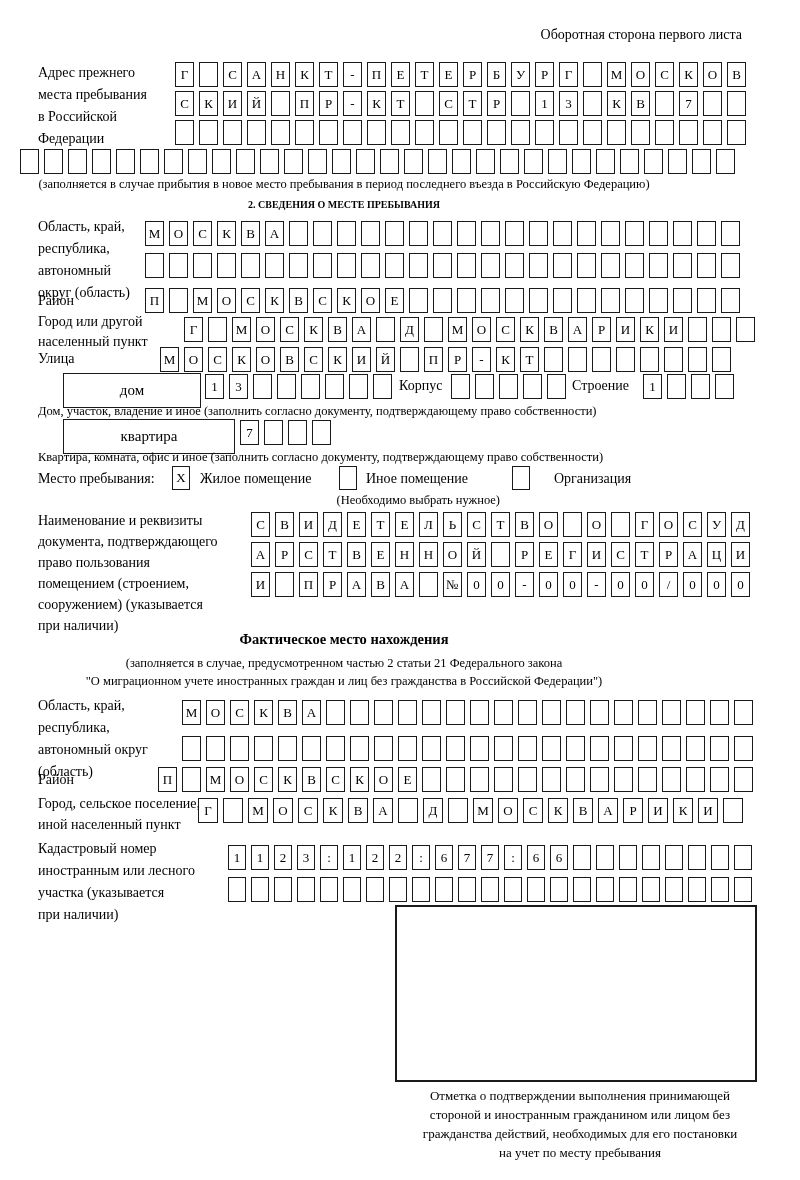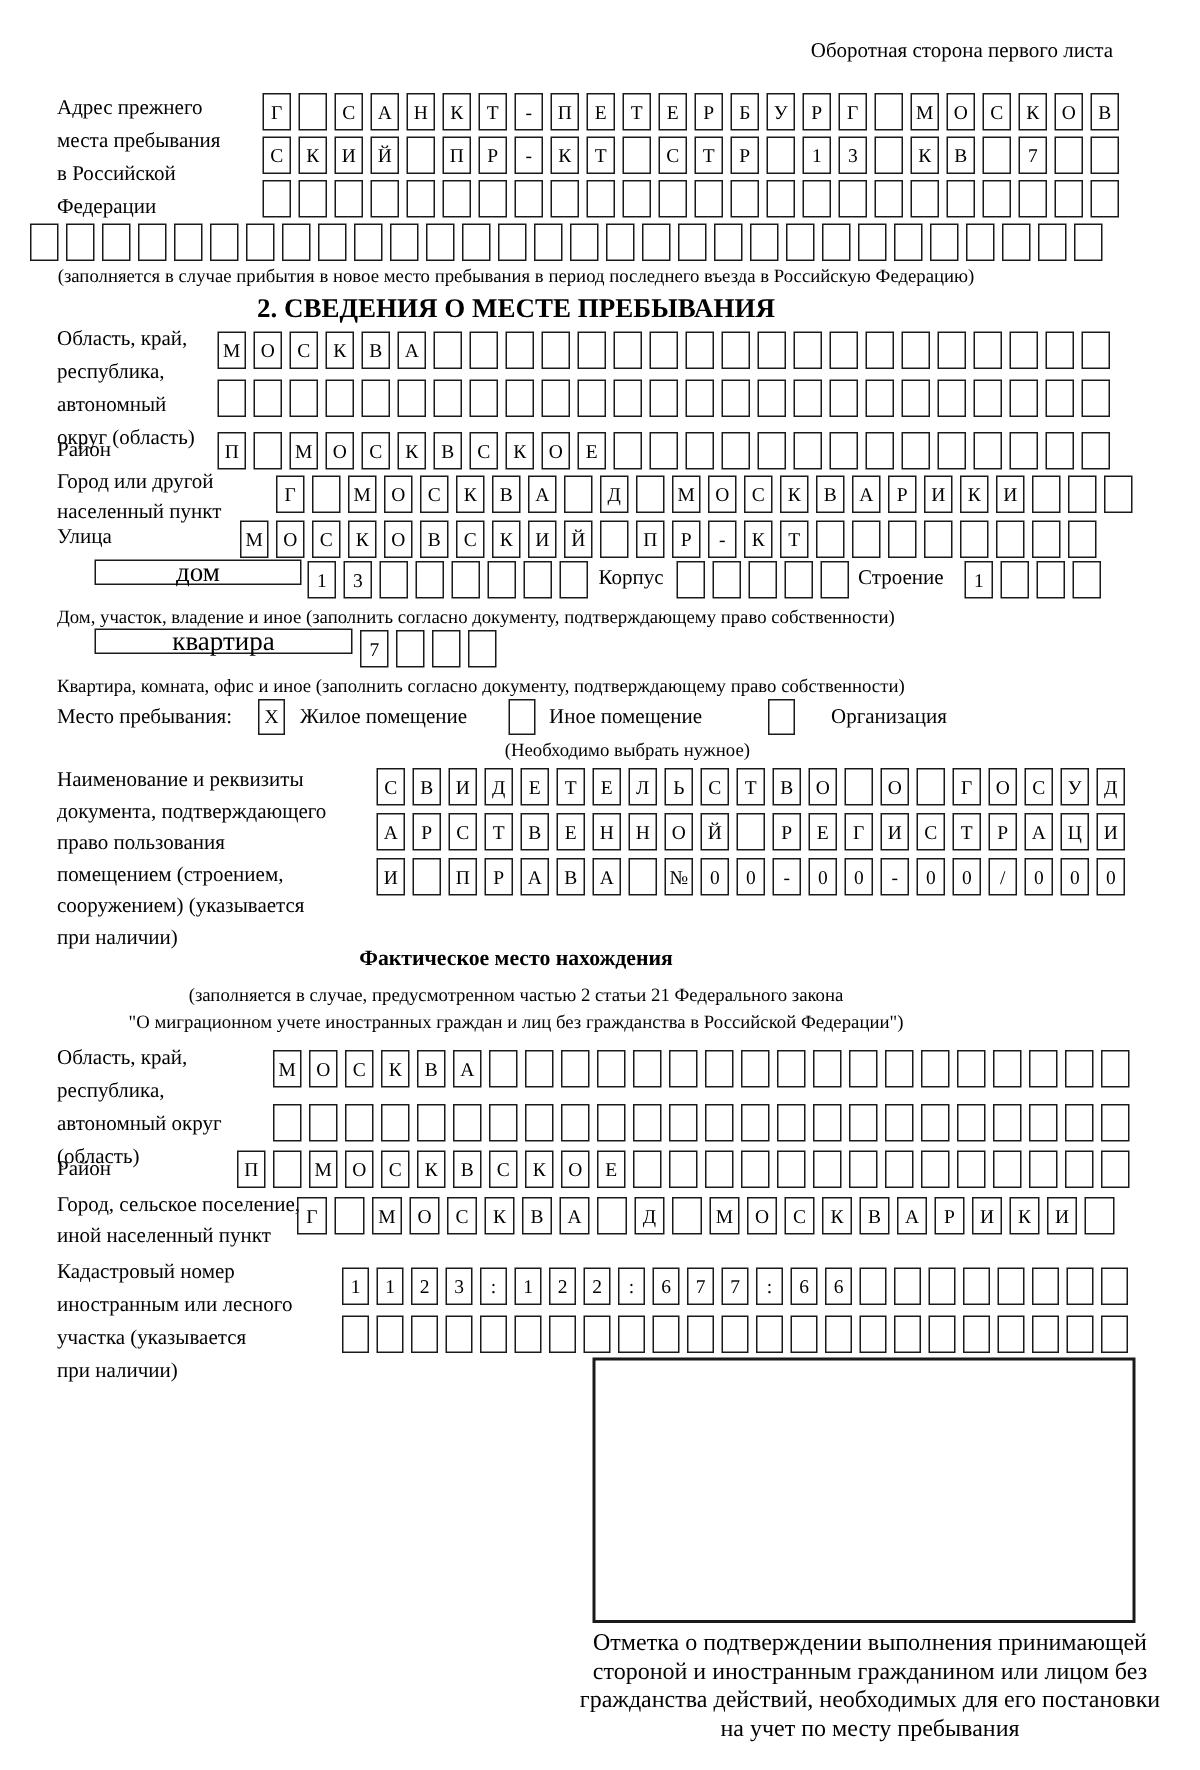--- a/index.html
+++ b/index.html
@@ -14,29 +14,29 @@
   .bold{font-weight:bold;}
   .cells{display:flex;}
   .cell{
     box-sizing:border-box;flex:0 0 auto;width:19px;height:25px;margin-right:5px;
     border:1.6px solid #1a1a1a;display:flex;align-items:center;justify-content:center;
     font-size:13px;line-height:1;
   }
   .tight .cell{width:18px;margin-right:5px;}
   .roomy .cell{width:20px;margin-right:5px;}
   .widebox{
-    box-sizing:border-box;border:1.6px solid #1a1a1a;height:17px;
-    display:flex;align-items:center;justify-content:center;font-size:18px;
+    box-sizing:border-box;border:1.6px solid #1a1a1a;height:35px;
+    display:flex;align-items:center;justify-content:center;font-size:15px;
   }
   .chk{
     box-sizing:border-box;width:18px;height:24px;border:1.6px solid #1a1a1a;
     display:flex;align-items:center;justify-content:center;font-size:13px;
   }
   .stampbox{box-sizing:border-box;border:2px solid #1a1a1a;background:#fff;}
-  .cap{font-size:16px;line-height:19px;text-align:center;}
+  .cap{font-size:13px;line-height:19px;text-align:center;}
 </style>
 </head>
 <body>
 
 <div class="page">
 
   <div class="abs lbl" style="top:24px;right:58px;">Оборотная сторона первого листа</div>
 
   <div class="abs" style="left:38px;top:62px;">
     <div class="lbl">Адрес прежнего</div>
@@ -149,21 +149,21 @@
       <span class="cell"></span>
       <span class="cell"></span>
       <span class="cell"></span>
       <span class="cell"></span>
       <span class="cell"></span>
       <span class="cell"></span>
       <span class="cell"></span>
     </div>
   <div class="abs note center" style="top:177px;">(заполняется в случае прибытия в новое место пребывания в период последнего въезда в Российскую Федерацию)</div>
 
-  <div class="abs lbl bold center" style="top:194px;font-size:18px;">2. СВЕДЕНИЯ О МЕСТЕ ПРЕБЫВАНИЯ</div>
+  <div class="abs lbl bold center" style="top:194px;font-size:10px;">2. СВЕДЕНИЯ О МЕСТЕ ПРЕБЫВАНИЯ</div>
 
   <div class="abs" style="left:38px;top:216px;">
     <div class="lbl">Область, край,</div>
     <div class="lbl">республика,</div>
     <div class="lbl">автономный</div>
     <div class="lbl">округ (область)</div>
   </div>
   <div class="abs cells" style="left:145px;top:221px;">
       <span class="cell">М</span>
       <span class="cell">О</span>

